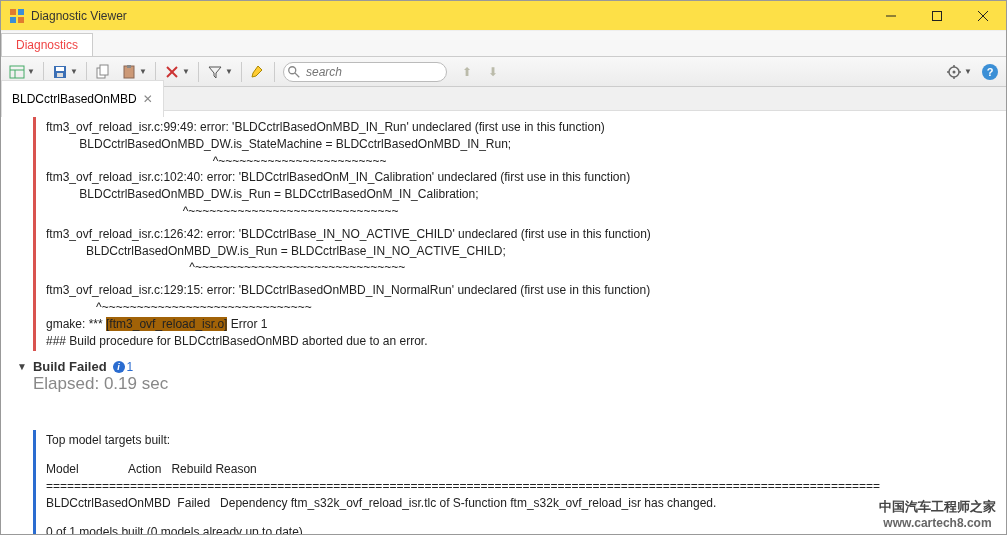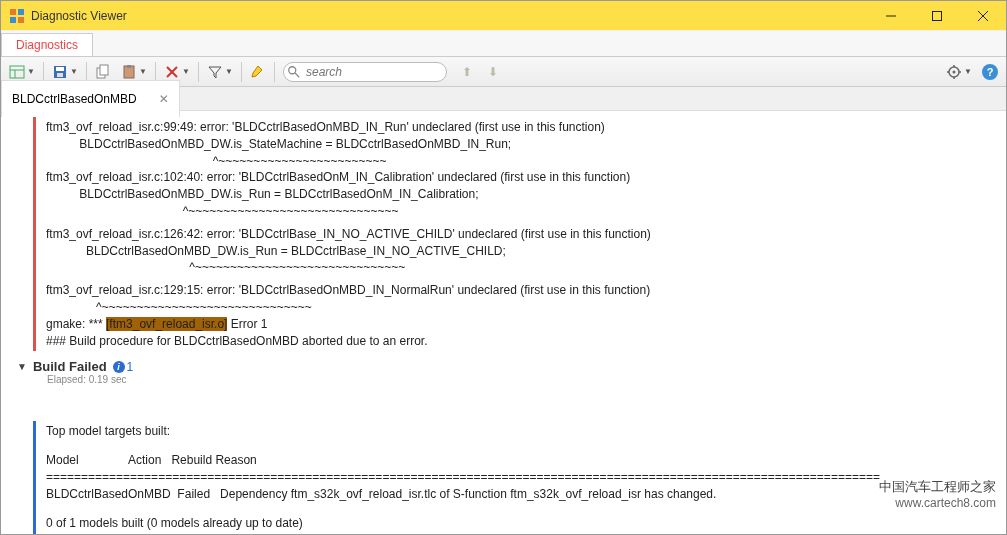--- a/index.html
+++ b/index.html
@@ -15,33 +15,33 @@
     .tb-btn { width: 24px; height: 24px; display: flex; align-items: center; justify-content: center; border: 1px solid transparent; border-radius: 2px; color: #333; }
     .tb-btn.wide { width: 34px; }
     .dd-arrow { font-size: 8px; margin-left: 2px; color: #555; }
     .sep { width: 1px; height: 20px; background: #ccc; margin: 0 2px; }
     .search-wrap { position: relative; margin-left: 4px; }
     .search-wrap input { padding: 2px 4px 2px 22px; width: 164px; height: 20px; border: 1px solid #bbb; border-radius: 10px; font-size: 12px; font-style: italic; color: #888; }
     .search-icon { position: absolute; left: 4px; top: 3px; color: #888; }
     .nav-arrows { display: flex; gap: 2px; margin-left: 6px; }
     .spacer { flex: 1; }
     .filetabs { height: 24px; background: #f0f0f0; border-bottom: 1px solid #ddd; display: flex; align-items: center; }
-    .filetab { padding: 11px 10px; background: #fff; border: 1px solid #ddd; border-bottom: none; display: flex; align-items: center; gap: 22px; font-size: 12px; }
+    .filetab { padding: 11px 10px; background: #fff; border: 1px solid #ddd; border-bottom: none; display: flex; align-items: center; gap: 6px; font-size: 12px; }
     .filetab .close { color: #888; font-size: 12px; cursor: pointer; }
     .content { flex: 1; overflow: auto; padding: 4px 12px 8px 12px; color: #333; position: relative; }
     .log-block { border-left: 3px solid #d9534f; padding: 2px 0 2px 10px; margin: 2px 0 8px 20px; }
     .log-block.info { border-left-color: #2a6cd0; margin-top: 36px; }
     .mono { font-family: Liberation Sans, sans-serif; font-size: 12px; line-height: 1.4; white-space: pre; color: #222; }
     .hl { background: #a16207; }
     .section-hdr { display: flex; align-items: center; gap: 6px; margin: 8px 0 0 4px; font-size: 13px; }
     .section-hdr .caret { color: #444; cursor: pointer; font-size: 10px; }
     .section-hdr .title-b { font-weight: 600; }
     .section-hdr .badge { display: inline-flex; align-items: center; gap: 2px; color: #2a6cd0; font-size: 12px; }
-    .elapsed { color: #888; font-size: 10px; margin-left: 34px; margin-bottom: 4px; }
-    .watermark { position: absolute; right: 10px; bottom: 24px; text-align: right; font-size: 13px; color: #444; font-family: "SimSun", sans-serif; pointer-events: none; }
+    .elapsed { color: #888; font-size: 17px; margin-left: 20px; margin-bottom: 4px; }
+    .watermark { position: absolute; right: 10px; bottom: 4px; text-align: center; font-size: 13px; color: #444; font-family: "SimSun", sans-serif; pointer-events: none; font-weight: bold; }
     .watermark .small { font-size: 12px; color: #666; }
     .tb-btn svg { width: 16px; height: 16px; }
     .info-icon-sm { width: 12px; height: 12px; display: inline-flex; align-items: center; justify-content: center; background: #2a6cd0; color: #fff; border-radius: 50%; font-size: 9px; font-weight: bold; font-style: italic; }
     .help-icon { width: 16px; height: 16px; border-radius: 50%; background: #3b8fd6; color: #fff; display: flex; align-items: center; justify-content: center; font-weight: bold; font-size: 11px; }
   </style>
 </head>
 <body>
 
 <div class="titlebar">
   <svg class="app-icon" viewBox="0 0 16 16">

